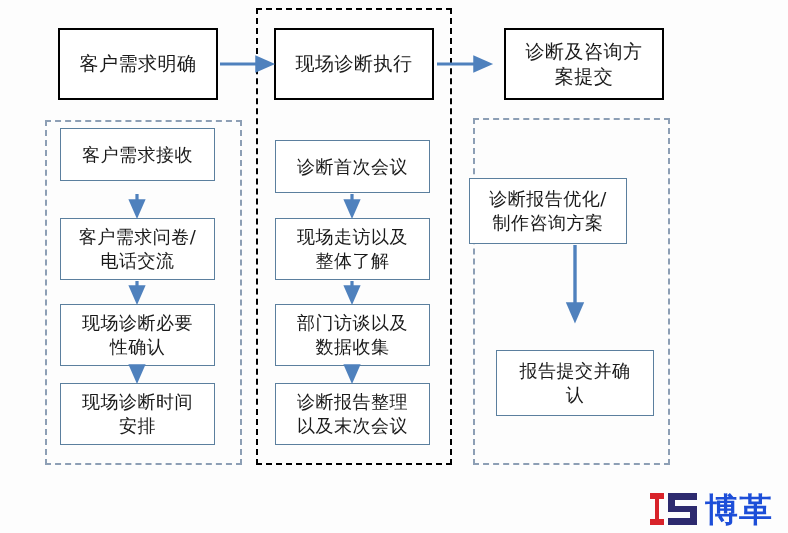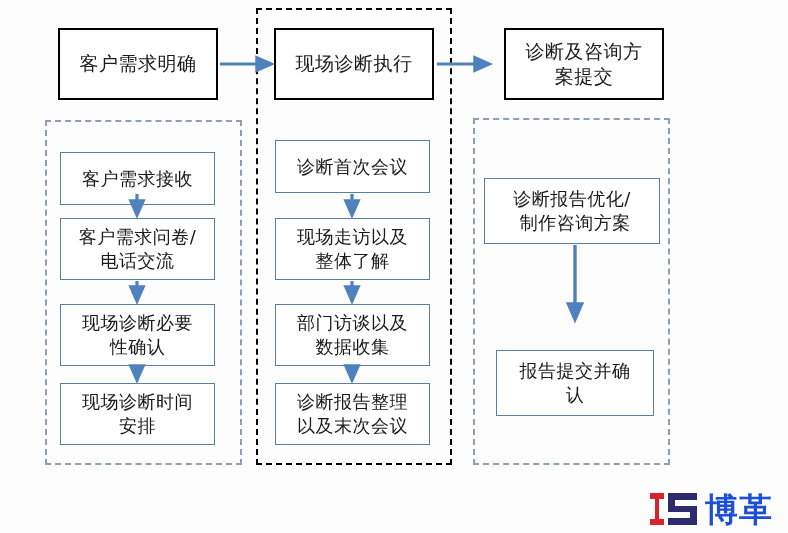--- a/index.html
+++ b/index.html
@@ -100,21 +100,21 @@
 <div id="canvas">
 
   <div class="lane lane-blue" style="left:45px; top:120px; width:197px; height:345px;"></div>
 
   <div class="lane lane-black" style="left:256px; top:8px; width:196px; height:457px;"></div>
 
   <div class="lane lane-blue" style="left:473px; top:118px; width:197px; height:347px;"></div>
 
   <div class="node node-head" style="left:58px; top:28px; width:160px; height:72px;">客户需求明确</div>
 
-  <div class="node node-sub" style="left:60px; top:152px; width:155px; height:53px;">客户需求接收</div>
+  <div class="node node-sub" style="left:60px; top:128px; width:155px; height:53px;">客户需求接收</div>
 
   <div class="node node-sub" style="left:60px; top:218px; width:155px; height:62px;">客户需求问卷/
 电话交流</div>
 
   <div class="node node-sub" style="left:60px; top:304px; width:155px; height:62px;">现场诊断必要
 性确认</div>
 
   <div class="node node-sub" style="left:60px; top:383px; width:155px; height:62px;">现场诊断时间
 安排</div>
 
@@ -127,21 +127,21 @@
 
   <div class="node node-sub" style="left:275px; top:218px; width:155px; height:62px;">现场走访以及
 整体了解</div>
 
   <div class="node node-sub" style="left:275px; top:383px; width:155px; height:62px;">诊断报告整理
 以及末次会议</div>
 
   <div class="node node-head" style="left:504px; top:28px; width:160px; height:72px;">诊断及咨询方
 案提交</div>
 
-  <div class="node node-sub" style="left:484px; top:178px; width:176px; height:66px;text-align:right;">诊断报告优化/
+  <div class="node node-sub" style="left:469px; top:178px; width:158px; height:66px;">诊断报告优化/
 制作咨询方案</div>
 
   <div class="node node-sub" style="left:496px; top:322px; width:158px; height:66px;margin-top:28px;">报告提交并确
 认</div>
 
   <svg id="arrows" viewBox="0 0 788 533" xmlns="http://www.w3.org/2000/svg">
     <defs>
       <marker id="ah" markerWidth="7" markerHeight="7" refX="4.6" refY="3" orient="auto" markerUnits="strokeWidth">
         <path d="M0,0.3 L6.2,3 L0,5.7 Z" fill="#4f81bd"></path>
       </marker>

